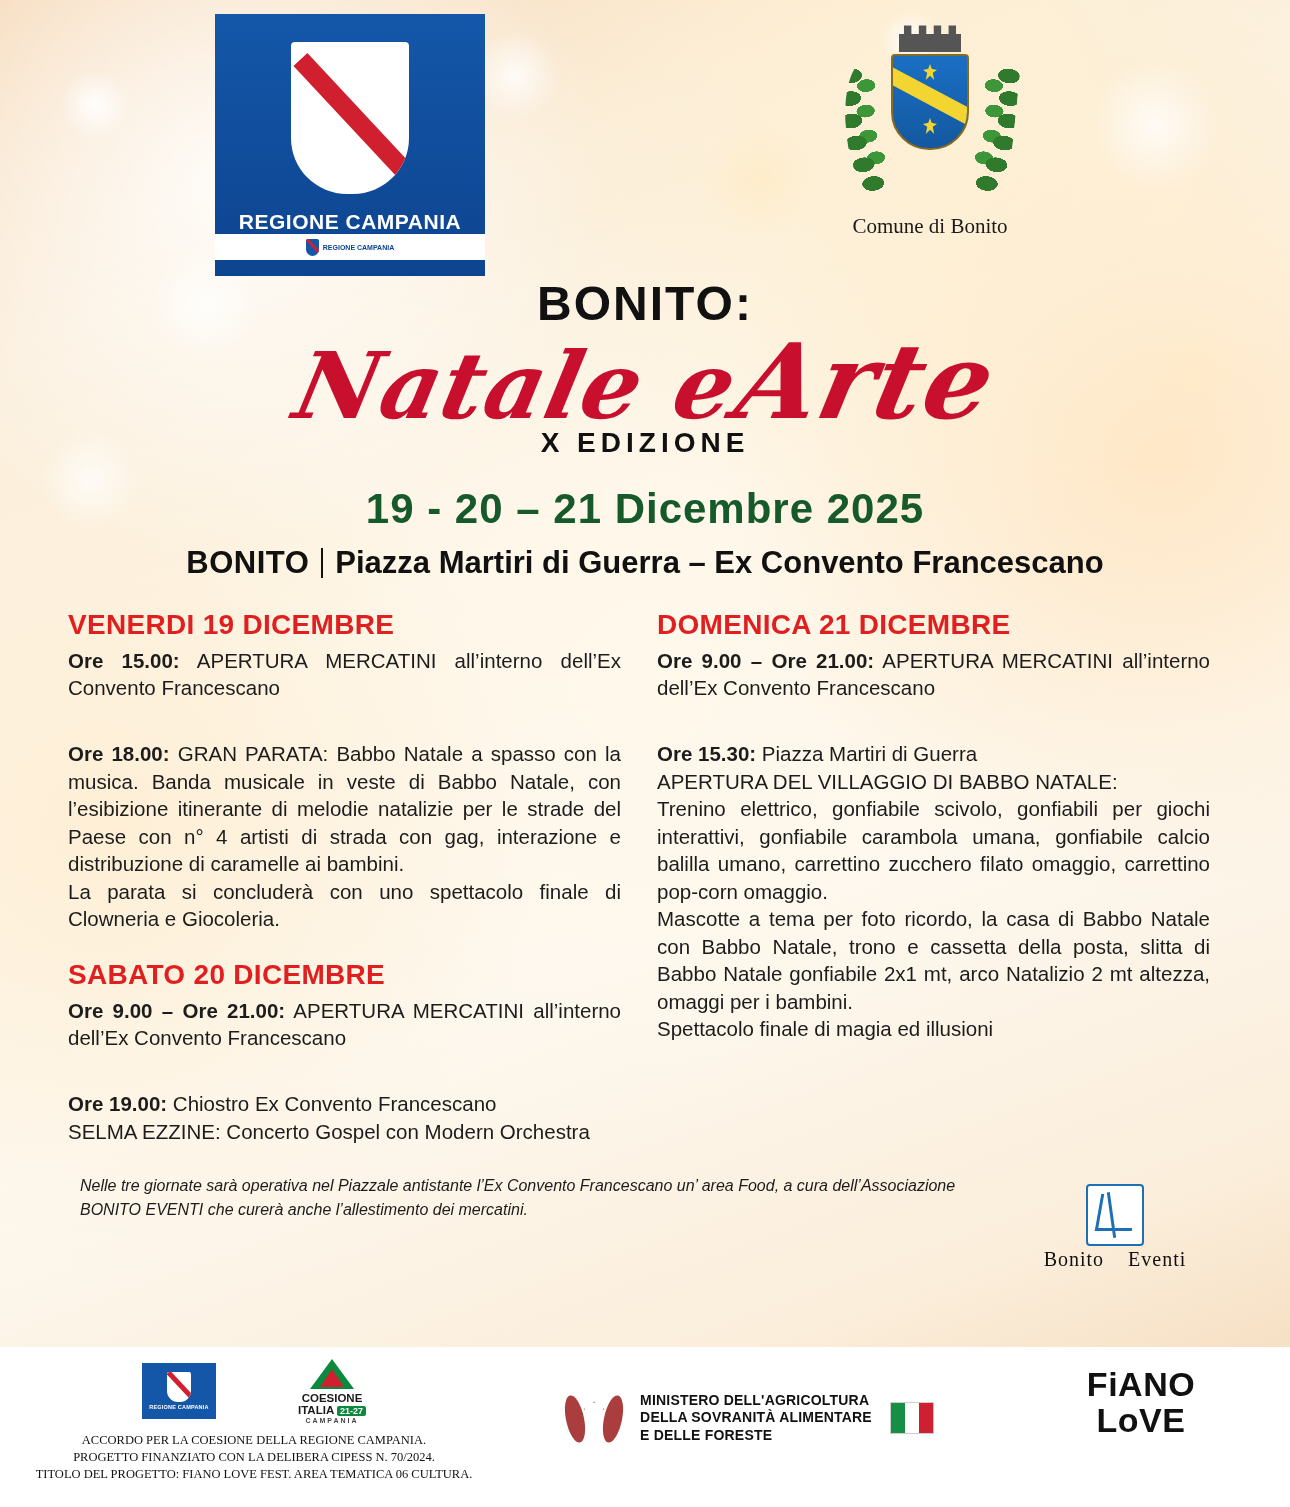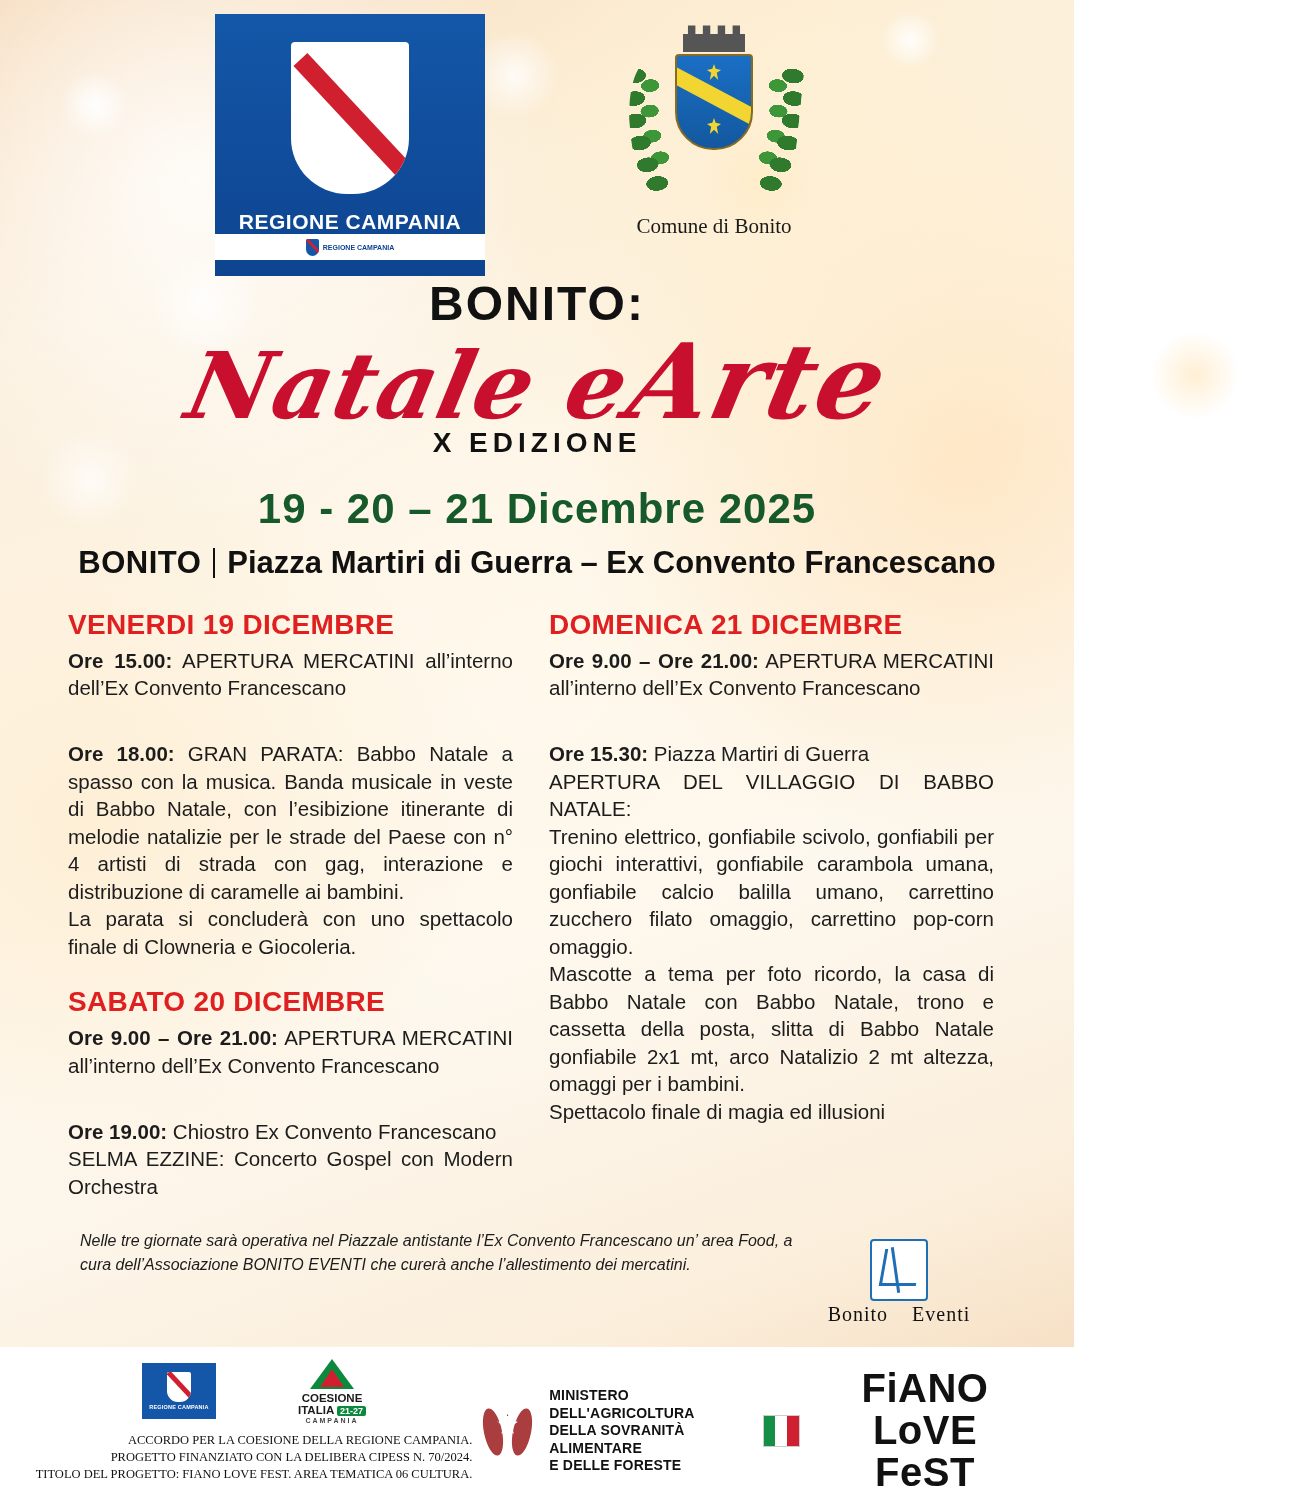--- a/index.html
+++ b/index.html
@@ -7,21 +7,21 @@
   body {
     width: 1290px;
     height: 1507px;
     font-family: "Liberation Sans", sans-serif;
     background: #ffffff;
     overflow: hidden;
   }
 
   .poster {
     position: relative;
-    width: 1074px;
+    width: 1290px;
     height: 1507px;
     background:
       radial-gradient(circle at 18% 12%, rgba(255,255,255,0.85) 0%, rgba(255,255,255,0) 22%),
       radial-gradient(circle at 72% 8%, rgba(255,240,210,0.8) 0%, rgba(255,255,255,0) 26%),
       radial-gradient(circle at 90% 30%, rgba(255,226,186,0.75) 0%, rgba(255,255,255,0) 28%),
       radial-gradient(circle at 8% 55%, rgba(255,236,205,0.7) 0%, rgba(255,255,255,0) 30%),
       radial-gradient(circle at 50% 45%, rgba(255,248,235,0.9) 0%, rgba(255,255,255,0) 45%),
       linear-gradient(160deg, #f6d9b8 0%, #fbeeda 18%, #fdf6e9 38%, #fdf8ef 60%, #fbeedb 82%, #f3d5b2 100%);
   }
 
@@ -383,21 +383,21 @@
   }
   .flag-it {
     width: 44px; height: 32px; display: flex; border: 1px solid #ccc;
   }
   .flag-it i { display: block; height: 100%; flex: 1; }
   .flag-it .g { background: #168f46; }
   .flag-it .w { background: #ffffff; }
   .flag-it .r { background: #cf2032; }
   .bb-right {
     width: 250px; text-align: center; margin-top: 8px;
-    font-size: 40px; font-weight: bold; color: #111; line-height: 1.05;
+    font-size: 34px; font-weight: bold; color: #111; line-height: 1.05;
     letter-spacing: .5px;
   }
 </style>
 </head>
 <body>
 
 <div class="poster">
 
   <div class="bokeh" style="left:60px;  top:70px;  width:70px;  height:70px;  background:radial-gradient(circle,rgba(255,255,255,.95) 0%,rgba(255,255,255,0) 70%);"></div>
   <div class="bokeh" style="left:150px; top:250px; width:110px; height:110px; background:radial-gradient(circle,rgba(255,255,255,.8) 0%,rgba(255,255,255,0) 70%);"></div>
@@ -523,21 +523,21 @@
         <div class="coesione">
           <div class="tri"></div>
           <div class="txt">
             <div>COESIONE</div>
             <div><span class="it">ITALIA</span>
               <span class="it" style="background:#0b8a3d;color:#fff;padding:0 3px;border-radius:2px;font-size:9px;">21-27</span></div>
             <div class="sub">CAMPANIA</div>
           </div>
         </div>
       </div>
-      <div class="bb-left-text" style="white-space:pre-line;text-align:right;">ACCORDO PER LA COESIONE DELLA REGIONE CAMPANIA.
+      <div class="bb-left-text" style="white-space:pre-line;">ACCORDO PER LA COESIONE DELLA REGIONE CAMPANIA.
 PROGETTO FINANZIATO CON LA DELIBERA CIPESS N. 70/2024.
 TITOLO DEL PROGETTO: FIANO LOVE FEST. AREA TEMATICA 06 CULTURA.</div>
     </div>
 
     <div class="bb-mid">
       <div class="emblem-rep">
         <div class="wl"></div>
         <div class="wr"></div>
         <div class="star"></div>
       </div>
@@ -547,18 +547,17 @@
       <div class="flag-it">
         <i class="g"></i>
           <i class="w"></i>
           <i class="r"></i>
       </div>
     </div>
 
     <div class="bb-right">
       <div>FiANO</div>
       <div>LoVE</div>
-      <div>FeST</div>
     </div>
 
   </div>
 
 </div>
 
 </body></html>

